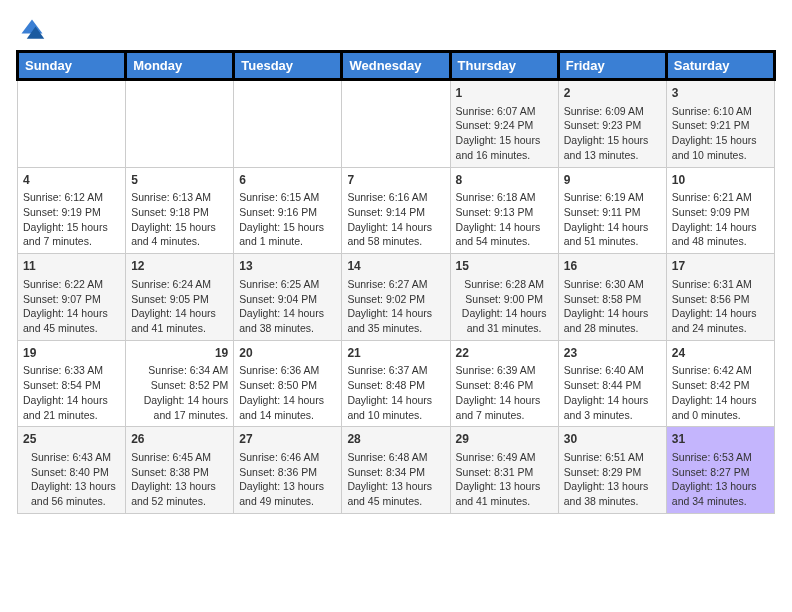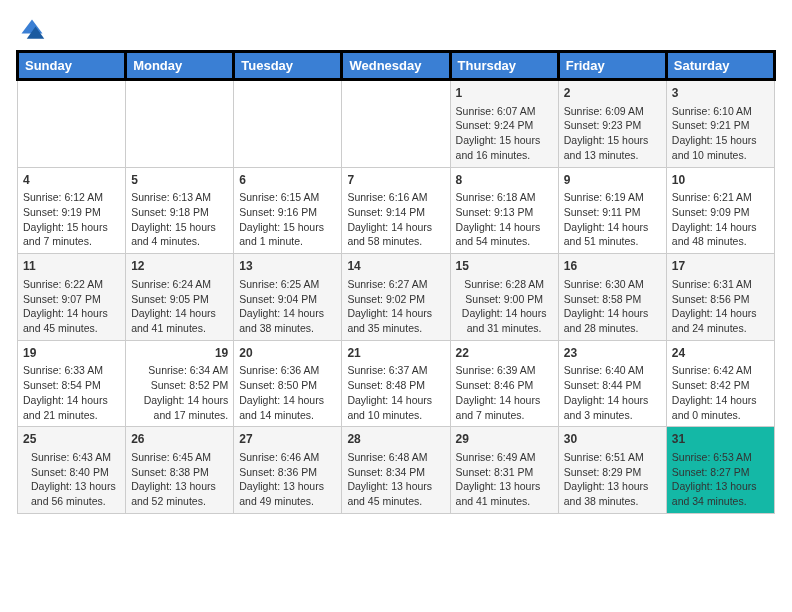--- a/index.html
+++ b/index.html
@@ -311,21 +311,21 @@
           <div style="white-space: pre-line;">Sunrise: 6:49 AM
 Sunset: 8:31 PM
 Daylight: 13 hours and 41 minutes.</div>
         </td>
         <td style="background: rgb(245, 245, 245);">
           <span class="day-number">30</span>
           <div style="white-space: pre-line;">Sunrise: 6:51 AM
 Sunset: 8:29 PM
 Daylight: 13 hours and 38 minutes.</div>
         </td>
-        <td style="background: #14b8a6;">
+        <td style="background: #c4b5fd;">
           <span class="day-number">31</span>
           <div style="white-space: pre-line;">Sunrise: 6:53 AM
 Sunset: 8:27 PM
 Daylight: 13 hours and 34 minutes.</div>
         </td>
       </tr>
     </tbody>
 </table>
 
 </body></html>

